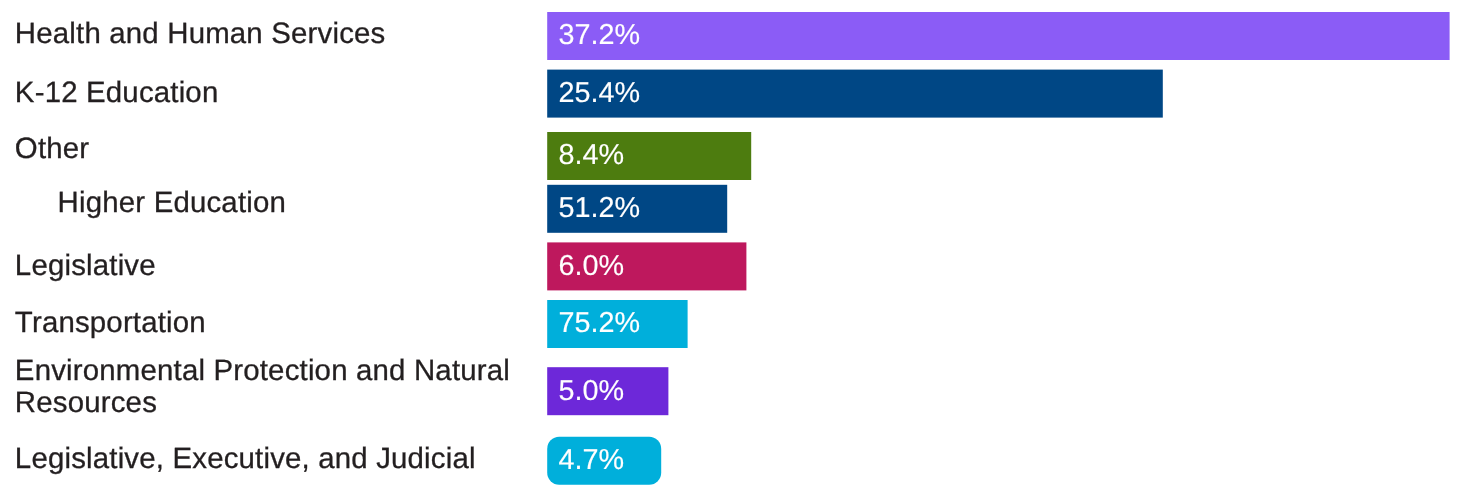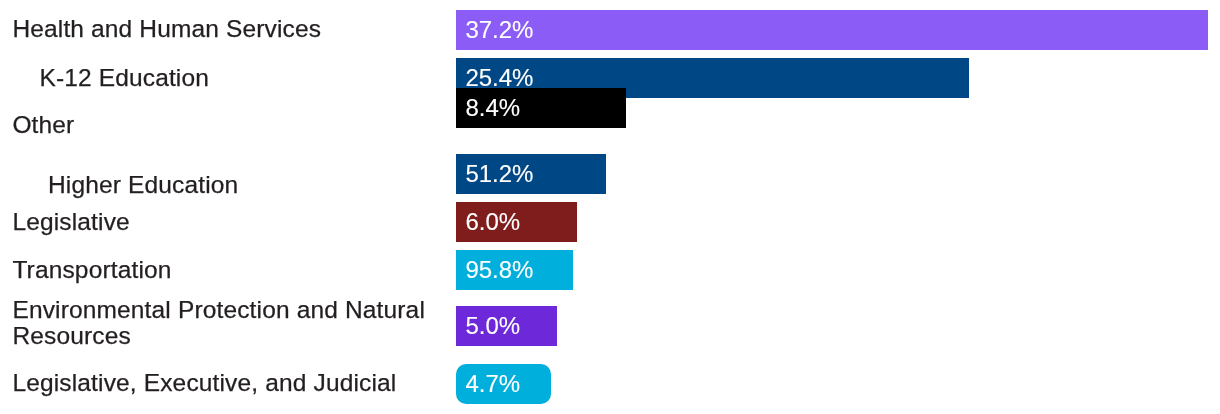--- a/index.html
+++ b/index.html
@@ -33,51 +33,51 @@
 <div id="chart">
 
   <div class="plot-row">
     <div class="cat-label" style="top: 16.1px;">Health and Human Services</div>
     <div class="bar" style="left: 456px; top: 10px; height: 39.9px; width: 751.775px; background: #8b5cf6;">
       <span class="bar-value" style="height: 39.9px;">37.2%</span>
     </div>
   </div>
 
   <div class="plot-row">
-    <div class="cat-label" style="top: 64.6px; margin-left: 27px;">K-12 Education</div>
+    <div class="cat-label" style="top: 64.6px;">K-12 Education</div>
     <div class="bar" style="left: 456px; top: 58px; height: 39.9px; width: 513.309px; background: rgb(0, 71, 133);">
       <span class="bar-value" style="height: 39.9px;">25.4%</span>
     </div>
   </div>
 
   <div class="plot-row">
     <div class="cat-label" style="top: 111.9px;">Other</div>
-    <div class="bar" style="left: 456px; top: 88px; height: 39.9px; width: 169.756px; background: #000000; text-align: center;">
+    <div class="bar" style="left: 456px; top: 110px; height: 39.9px; width: 169.756px; background: #4d7c0f; text-align: center;">
       <span class="bar-value" style="height: 39.9px;">8.4%</span>
     </div>
   </div>
 
   <div class="plot-row">
-    <div class="cat-label" style="top: 172px; padding-left: 48px;">Higher Education</div>
+    <div class="cat-label" style="top: 157px; padding-left: 48px;">Higher Education</div>
     <div class="bar" style="left: 456px; top: 154px; height: 39.9px; width: 149.547px; background: rgb(0, 71, 133);">
       <span class="bar-value" style="height: 39.9px;">51.2%</span>
     </div>
   </div>
 
   <div class="plot-row">
     <div class="cat-label" style="top: 208.7px;">Legislative</div>
-    <div class="bar" style="left: 456px; top: 202px; height: 39.9px; width: 121.254px; background: #7f1d1d;">
+    <div class="bar" style="left: 456px; top: 202px; height: 39.9px; width: 121.254px; background: #be185d; padding-left: 45px;">
       <span class="bar-value" style="height: 39.9px;">6.0%</span>
     </div>
   </div>
 
   <div class="plot-row">
     <div class="cat-label" style="top: 256.9px;">Transportation</div>
     <div class="bar" style="left: 456px; top: 250px; height: 39.9px; width: 117.212px; background: rgb(0, 175, 219);">
-      <span class="bar-value" style="height: 39.9px;">95.8%</span>
+      <span class="bar-value" style="height: 39.9px;">75.2%</span>
     </div>
   </div>
 
   <div class="plot-row">
     <div class="cat-label" style="top: 297.2px;">Environmental Protection and Natural Resources</div>
     <div class="bar" style="left: 456px; top: 306px; height: 39.9px; width: 101.045px; background: #6d28d9;">
       <span class="bar-value" style="height: 39.9px;">5.0%</span>
     </div>
   </div>
 

